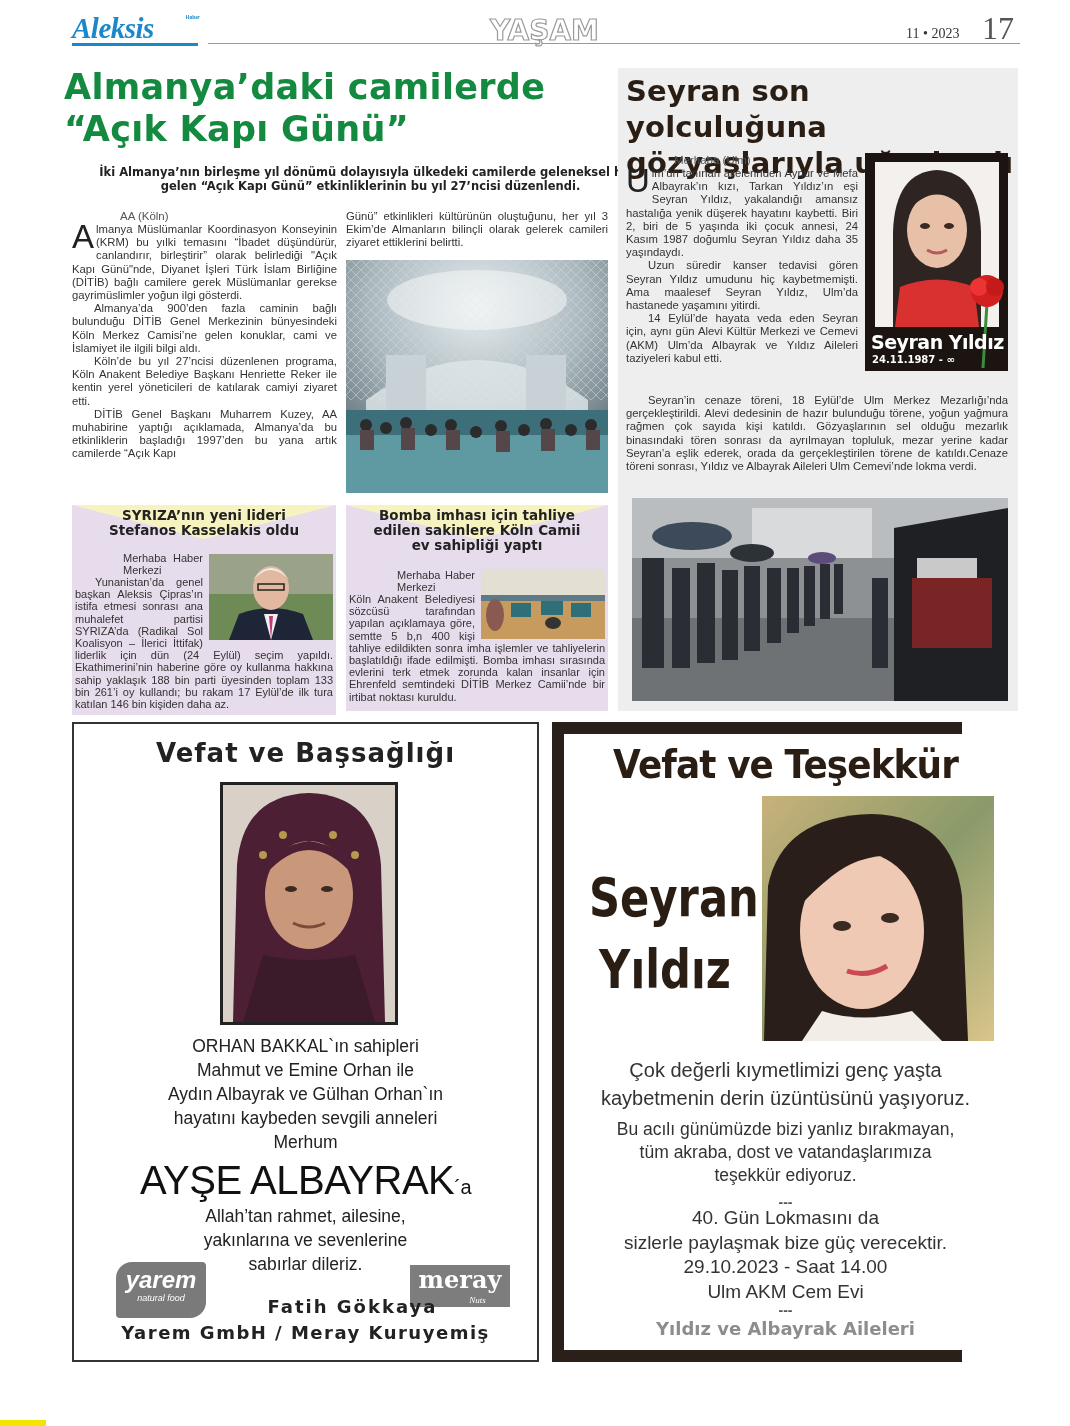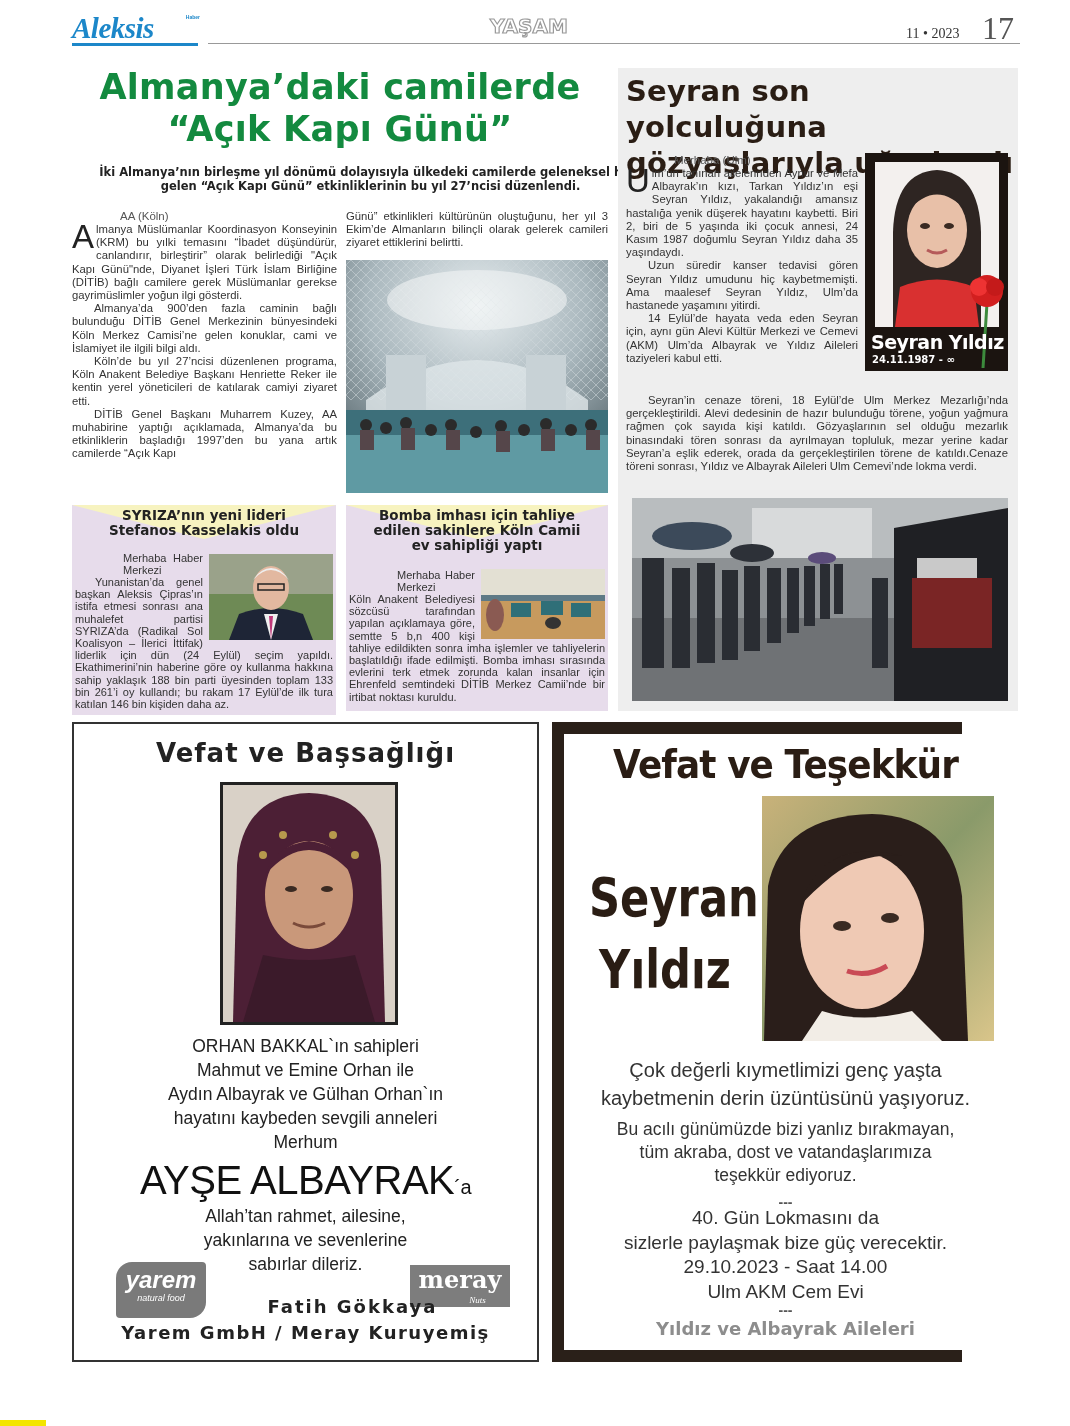--- a/index.html
+++ b/index.html
@@ -5,26 +5,26 @@
   * { box-sizing: border-box; margin: 0; padding: 0; }
   body { width: 1070px; height: 1426px; background: #ffffff; position: relative; overflow: hidden; font-family: "Liberation Sans", sans-serif; color: #222; }
   .abs { position: absolute; }
 
   
   #masthead-logo { left: 72px; top: 14px; width: 128px; height: 34px; }
   #masthead-logo .logo-text { font-family: "Liberation Serif", serif; font-style: italic; font-weight: bold; font-size: 29px; color: #1c87c9; letter-spacing: -0.5px; line-height: 28px; }
   #masthead-logo .logo-bar { height: 3px; background: #1c87c9; margin-top: 1px; width: 126px; }
   #masthead-logo .logo-sup { position: absolute; right: 0; top: 0; font-size: 5px; color: #1c87c9; font-weight: bold; }
   #header-rule { left: 208px; top: 43px; width: 812px; height: 1px; background: #999; }
-  #section-title { left: 490px; top: 14px; font-family: "DejaVu Sans", sans-serif; font-weight: bold; font-size: 20px; color: #fff; -webkit-text-stroke: 1.2px #9a9a9a; letter-spacing: 0px; }
+  #section-title { left: 490px; top: 14px; font-family: "DejaVu Sans", sans-serif; font-weight: bold; font-size: 28px; color: #fff; -webkit-text-stroke: 1.2px #9a9a9a; letter-spacing: 0px; }
   #issue-date { left: 906px; top: 26px; font-family: "Liberation Serif", serif; font-size: 14px; color: #333; }
   #page-number { left: 982px; top: 10px; font-family: "Liberation Serif", serif; font-size: 32px; color: #555; }
 
   
-  #main-headline { left: 64px; top: 66px; width: 552px; text-align: center; font-family: "DejaVu Sans", sans-serif; font-weight: bold; font-size: 35px; line-height: 42px; color: #138a3f; letter-spacing: 0.3px; }
+  #main-headline { left: 64px; top: 66px; width: 552px; font-family: "DejaVu Sans", sans-serif; font-weight: bold; font-size: 35px; line-height: 42px; color: #138a3f; letter-spacing: 0.3px; }
   #main-lede { left: 70px; top: 165px; width: 545px; text-align: center; font-family: "DejaVu Sans", sans-serif; font-weight: bold; font-size: 11.5px; line-height: 14px; color: #222; margin-left: 28px; }
   .body-text { font-size: 11.3px; line-height: 13.2px; color: #333; text-align: justify; }
   .body-text p { text-indent: 22px; }
   .body-text p.first { text-indent: 0; }
   .byline { font-weight: normal; color: #555; font-size: 11.5px; line-height: 13px; margin-left: 48px; }
   .dropcap { float: left; font-size: 33px; line-height: 26px; margin: 1px 2px 0 0; color: #222; font-weight: normal; }
   #main-col1 { left: 72px; top: 210px; width: 265px; }
   #main-col2 { left: 346px; top: 210px; width: 262px; }
   #mosque-photo { left: 346px; top: 260px; width: 262px; height: 233px; overflow: hidden; }
 

